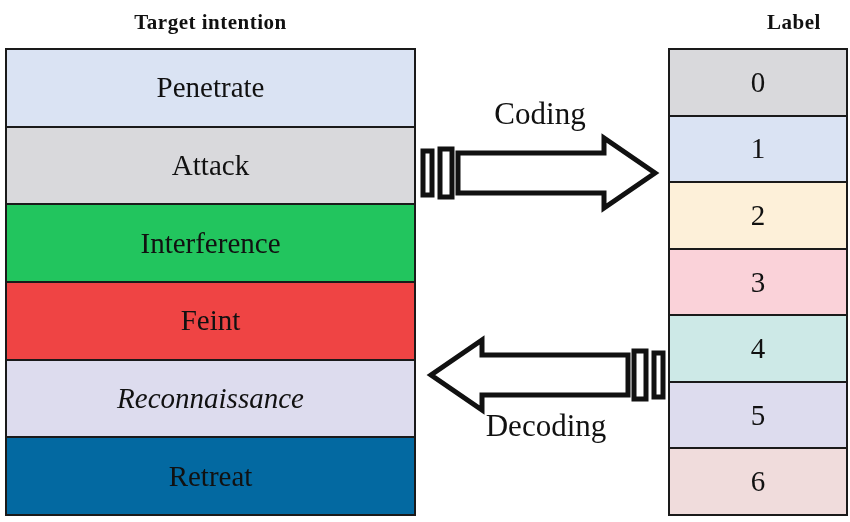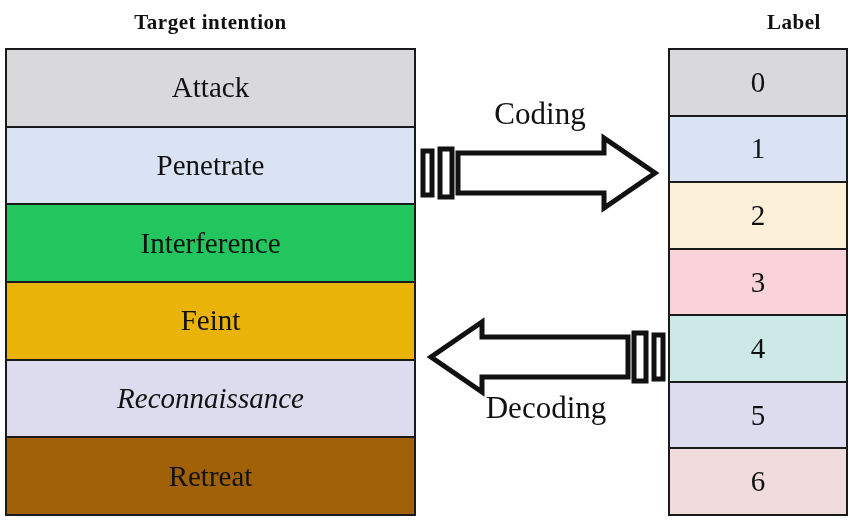--- a/index.html
+++ b/index.html
@@ -61,26 +61,26 @@
 </style>
 </head>
 <body>
 
 <div class="canvas">
 
   <div class="col-header header-left">Target intention</div>
   <div class="col-header header-right">Label</div>
 
   <div class="table table-left">
+    <div class="cell" style="background-color: rgb(218, 227, 243);">Penetrate</div>
     <div class="cell" style="background-color: rgb(217, 217, 220);">Attack</div>
-    <div class="cell" style="background-color: rgb(218, 227, 243);">Penetrate</div>
     <div class="cell" style="background-color: #22c55e;">Interference</div>
-    <div class="cell" style="background-color: #eab308;">Feint</div>
+    <div class="cell" style="background-color: #ef4444;">Feint</div>
     <div class="cell" style="background-color: rgb(221, 220, 238); font-style: italic;">Reconnaissance</div>
-    <div class="cell" style="background-color: #a16207;">Retreat</div>
+    <div class="cell" style="background-color: #0369a1;">Retreat</div>
   </div>
 
   <div class="table table-right">
     <div class="cell" style="background-color: rgb(217, 217, 220);">0</div>
     <div class="cell" style="background-color: rgb(218, 227, 243);">1</div>
     <div class="cell" style="background-color: rgb(253, 240, 217);">2</div>
     <div class="cell" style="background-color: rgb(250, 210, 217);">3</div>
     <div class="cell" style="background-color: rgb(205, 233, 231);">4</div>
     <div class="cell" style="background-color: rgb(221, 220, 238);">5</div>
     <div class="cell" style="background-color: rgb(240, 220, 220);">6</div>
@@ -88,21 +88,21 @@
 
   <div class="arrow-group" style="left:418px; top:96px; width:244px; height:118px;">
     <div class="arrow-label" style="top:0px;">Coding</div>
     <svg class="arrow-svg" style="position:absolute; left:0px; top:36px;" width="244" height="82" viewBox="0 0 244 82">
       <rect x="5" y="19" width="9" height="44" fill="#ffffff" stroke="#111111" stroke-width="5"></rect>
       <rect x="22" y="17" width="12" height="48" fill="#ffffff" stroke="#111111" stroke-width="5"></rect>
       <polygon points="40,21 186,21 186,6 237,41 186,76 186,61 40,61" fill="#ffffff" stroke="#111111" stroke-width="5" stroke-linejoin="miter"></polygon>
     </svg>
   </div>
 
-  <div class="arrow-group" style="left:424px; top:314px; width:244px; height:118px;">
+  <div class="arrow-group" style="left:424px; top:332px; width:244px; height:118px;">
     <svg class="arrow-svg" style="position:absolute; left:0px; top:2px;" width="244" height="82" viewBox="0 0 244 82">
       <rect x="230" y="19" width="9" height="44" fill="#ffffff" stroke="#111111" stroke-width="5"></rect>
       <rect x="210" y="17" width="12" height="48" fill="#ffffff" stroke="#111111" stroke-width="5"></rect>
       <polygon points="204,21 58,21 58,6 7,41 58,76 58,61 204,61" fill="#ffffff" stroke="#111111" stroke-width="5" stroke-linejoin="miter"></polygon>
     </svg>
     <div class="arrow-label" style="top:76px;">Decoding</div>
   </div>
 
 </div>
 

